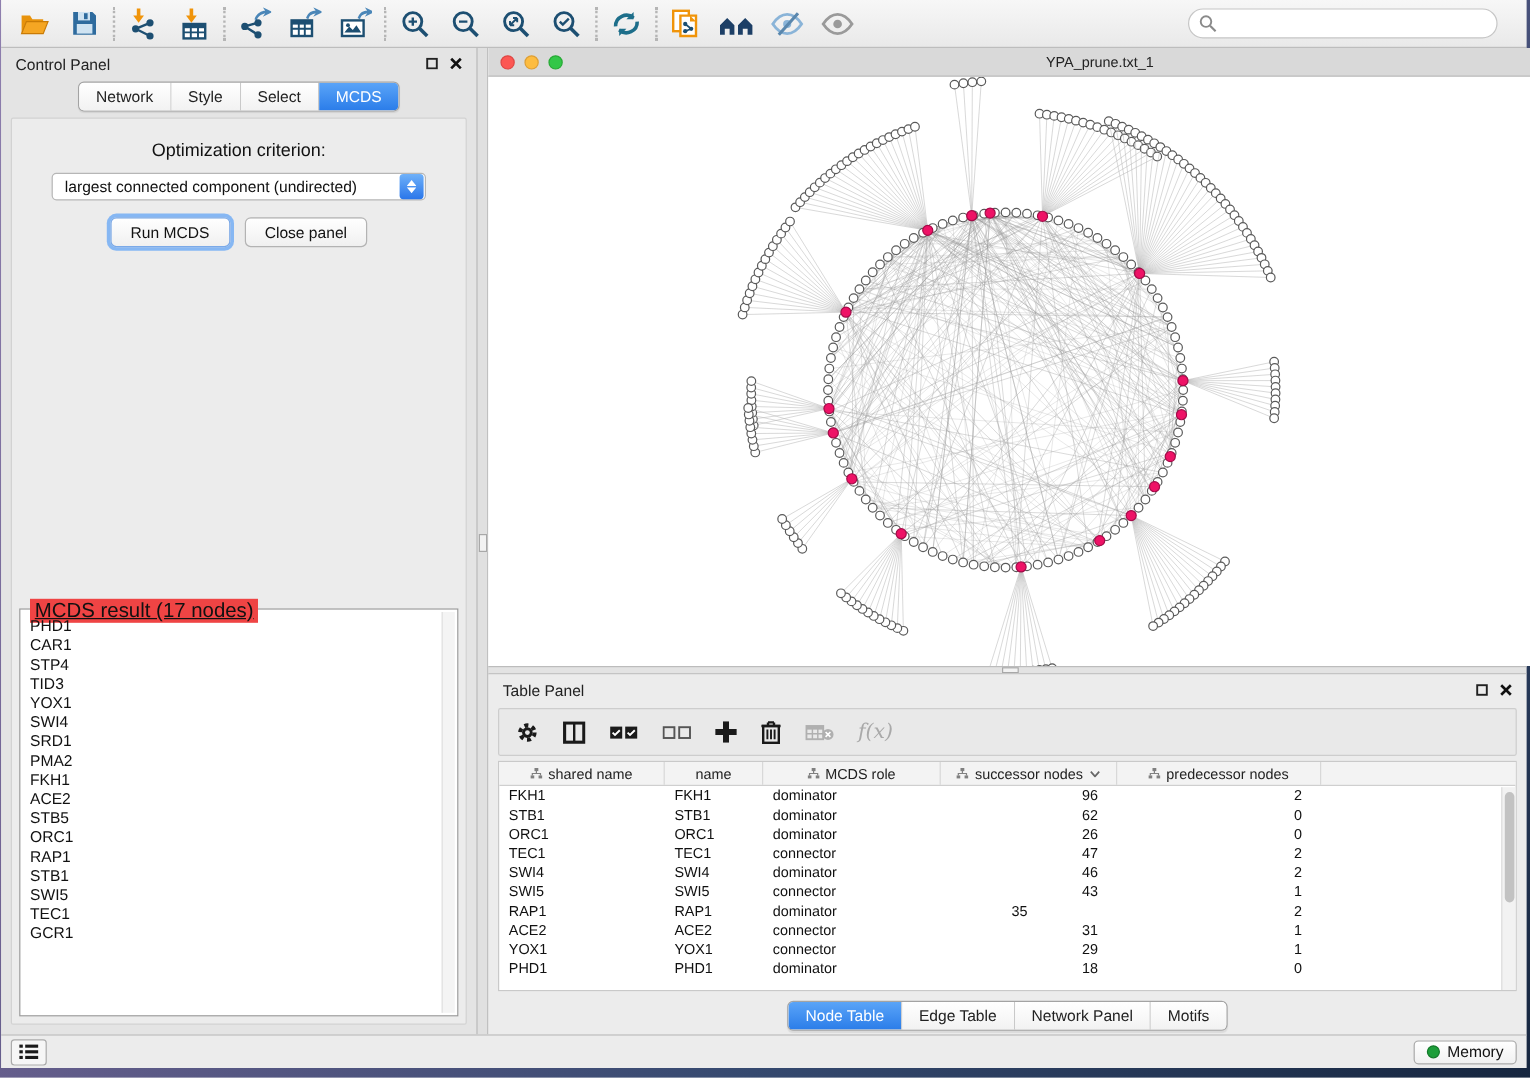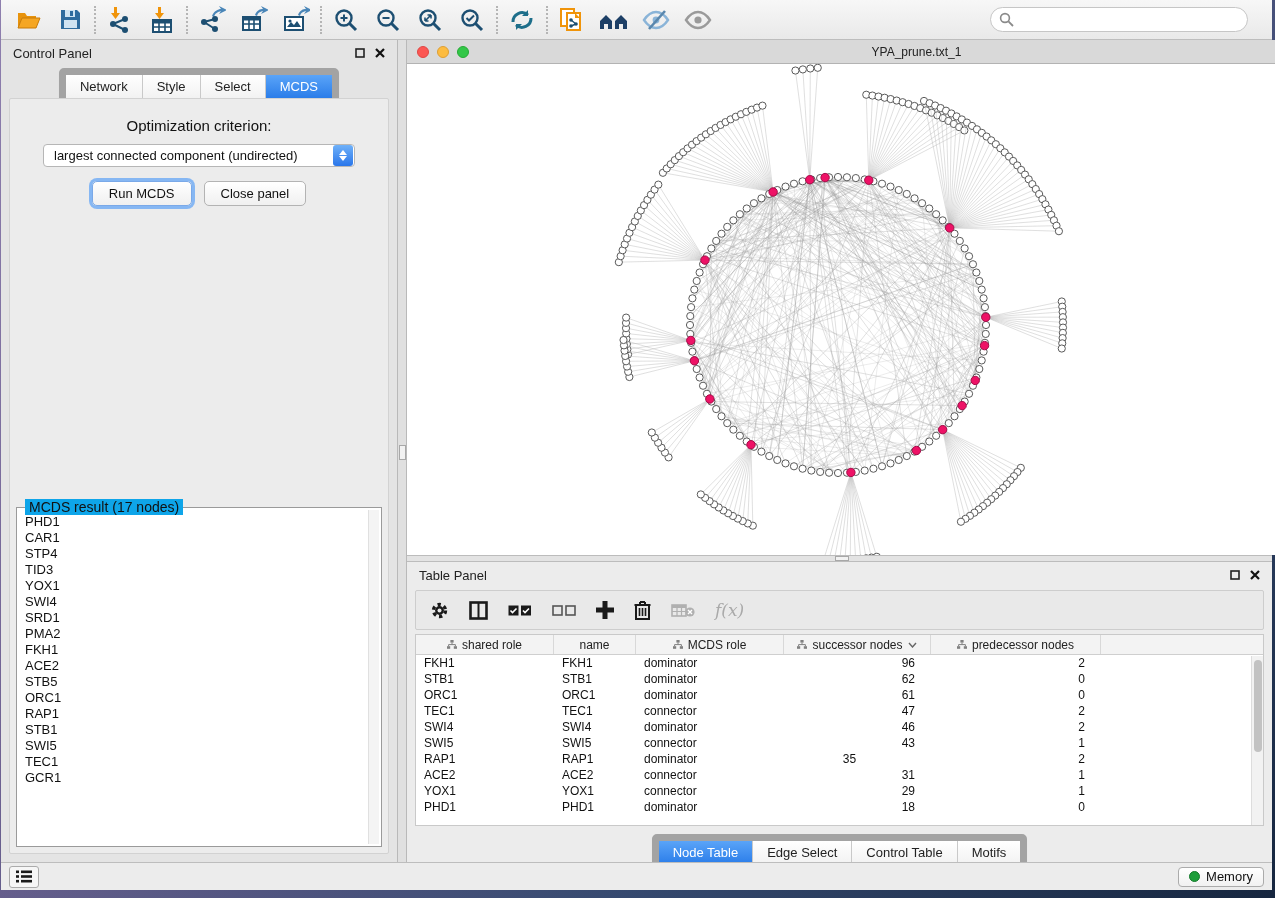--- a/index.html
+++ b/index.html
@@ -18,43 +18,43 @@
   .tb-sep { width:1px; height:28px; margin:0 3px; border-left:2px dotted #b5b5b5; }
   .searchbox { margin-left:auto; margin-right:18px; width:258px; height:25px; background:#fff;
     border:1px solid #c6c6c6; border-radius:13px; display:flex; align-items:center; padding:0 8px; }
   .searchbox input { border:none; outline:none; flex:1; font-size:13px; background:transparent; margin-left:5px; }
 
   
   .control-panel { position:absolute; left:0; top:40px; width:396px; height:822px; background:#e4e4e4; }
   .panel-head { height:26px; display:flex; align-items:center; padding:0 12px; font-size:13px; color:#222; }
   .panel-head .winctl { margin-left:auto; display:flex; gap:10px; align-items:center; }
   .ctl-tabs-row { display:flex; justify-content:center; margin-top:2px; }
-  .seg { display:inline-flex; border:7px solid #a3a3a3; border-radius:5px; overflow:hidden;
+  .seg { display:inline-flex; border:1px solid #a3a3a3; border-radius:5px; overflow:hidden;
     background:#fff; box-shadow:0 1px 1px rgba(0,0,0,.08); }
   .seg-tab { padding:4px 14px; font-size:13px; color:#222; background:linear-gradient(#ffffff,#f2f2f2);
     border-right:1px solid #c9c9c9; white-space:nowrap; }
   .seg-tab:last-child { border-right:none; }
   .seg-tab.active { background:linear-gradient(#5aa4f8,#2b7de9); color:#fff; }
   .ctl-body { position:absolute; left:8px; right:8px; top:58px; bottom:8px;
     background:#ececec; border:1px solid #d2d2d2; border-radius:2px; }
   .opt-label { text-align:center; font-size:15px; color:#111; margin-top:18px; }
   .dropdown { margin:10px auto 0; width:312px; height:23px; background:#fff; border:1px solid #b6b6b6;
     border-radius:4px; display:flex; align-items:center; font-size:13px; color:#111; position:relative; }
   .dropdown .dd-text { padding-left:10px; flex:1; white-space:nowrap; overflow:hidden; }
   .dd-stepper { width:20px; height:21px; border-radius:3px; margin-right:1px;
     background:linear-gradient(#6fb1f9,#2a76ea); display:flex; flex-direction:column;
     align-items:center; justify-content:center; gap:1px; }
   .btn-row { display:flex; justify-content:center; gap:12px; margin-top:14px; }
   .aqua-btn { font-size:13px; color:#111; background:linear-gradient(#ffffff,#f0f0f0);
     border:1px solid #b3b3b3; border-radius:5px; padding:4px 16px; }
   .aqua-btn.focused { box-shadow:0 0 0 3px rgba(100,165,245,.75); border-color:#7aa9e8; }
   .result-box { position:absolute; left:6px; right:6px; top:408px; bottom:6px;
     border:1px solid #9a9a9a; background:#fff; }
-  .result-legend { position:absolute; top:-9px; left:8px; background:#0ea5e9; padding:0 4px;
-    font-size:14px; color:#111; }
+  .result-legend { position:absolute; top:-9px; left:8px; background:#ef4444; padding:0 4px;
+    font-size:17px; color:#111;text-decoration:underline; }
   .result-list { position:absolute; inset:2px 14px 2px 2px; overflow:hidden;
     font-size:13px; color:#111; line-height:16px; padding:4px 0 0 6px; }
   .result-scroll { position:absolute; top:2px; bottom:2px; right:2px; width:11px; background:#f4f4f4;
     border-left:1px solid #e0e0e0; }
 
   
   .vdivider { position:absolute; left:396px; top:40px; width:10px; height:822px;
     background:#e0e0e0; border-left:1px solid #b9b9b9; border-right:1px solid #b9b9b9; }
   .vdivider .grip { position:absolute; left:1px; top:405px; width:7px; height:15px;
     background:#f2f2f2; border:1px solid #a8a8a8; }
@@ -1193,21 +1193,21 @@
     </div>
     <div class="tablewrap">
       <div class="thead" id="thead">
           <div class="th" style="width: 138px;">
             <svg width="10" height="9" viewBox="0 0 10 9">
               <rect x="3.4" y="0" width="3.2" height="2.6" fill="#808080"></rect>
               <rect x="0" y="6.2" width="3.2" height="2.6" fill="#808080"></rect>
               <rect x="6.8" y="6.2" width="3.2" height="2.6" fill="#808080"></rect>
               <path d="M5 2.6v2M1.6 6.2v-1.6h6.8v1.6" stroke="#808080" stroke-width="1" fill="none"></path>
             </svg>
-            <span>shared role</span>
+            <span>shared name</span>
           </div>
           <div class="th" style="width: 82px;">
             <span>name</span>
           </div>
           <div class="th" style="width: 148px;">
             <svg width="10" height="9" viewBox="0 0 10 9">
               <rect x="3.4" y="0" width="3.2" height="2.6" fill="#808080"></rect>
               <rect x="0" y="6.2" width="3.2" height="2.6" fill="#808080"></rect>
               <rect x="6.8" y="6.2" width="3.2" height="2.6" fill="#808080"></rect>
               <path d="M5 2.6v2M1.6 6.2v-1.6h6.8v1.6" stroke="#808080" stroke-width="1" fill="none"></path>
@@ -1249,21 +1249,21 @@
             <div class="td" style="width: 138px;">STB1</div>
             <div class="td" style="width: 82px;">STB1</div>
             <div class="td" style="width: 148px;">dominator</div>
             <div class="td num" style="width: 147px;">62</div>
             <div class="td num" style="width: 170px;">0</div>
           </div>
           <div class="tr">
             <div class="td" style="width: 138px;">ORC1</div>
             <div class="td" style="width: 82px;">ORC1</div>
             <div class="td" style="width: 148px;">dominator</div>
-            <div class="td num" style="width: 147px;">61</div>
+            <div class="td num" style="width: 147px;">26</div>
             <div class="td num" style="width: 170px;">0</div>
           </div>
           <div class="tr">
             <div class="td" style="width: 138px;">TEC1</div>
             <div class="td" style="width: 82px;">TEC1</div>
             <div class="td" style="width: 148px;">connector</div>
             <div class="td num" style="width: 147px;">47</div>
             <div class="td num" style="width: 170px;">2</div>
           </div>
           <div class="tr">
@@ -1309,22 +1309,22 @@
             <div class="td num" style="width: 170px;">0</div>
           </div>
         </div>
       <div class="tscroll">
           <div class="thumb"></div>
         </div>
     </div>
     <div class="tp-tabs">
       <div class="seg" id="table-tabs">
           <div class="seg-tab active">Node Table</div>
-          <div class="seg-tab">Edge Select</div>
-          <div class="seg-tab">Control Table</div>
+          <div class="seg-tab">Edge Table</div>
+          <div class="seg-tab">Network Panel</div>
           <div class="seg-tab">Motifs</div>
         </div>
     </div>
   </div>
 
   <div class="statusbar">
     <div class="status-btn">
       <svg width="16" height="13" viewBox="0 0 16 13">
           <rect x="0" y="0.5" width="3" height="2.6" fill="#1a1a1a"></rect>
           <rect x="5" y="0.5" width="11" height="2.6" fill="#1a1a1a"></rect>

